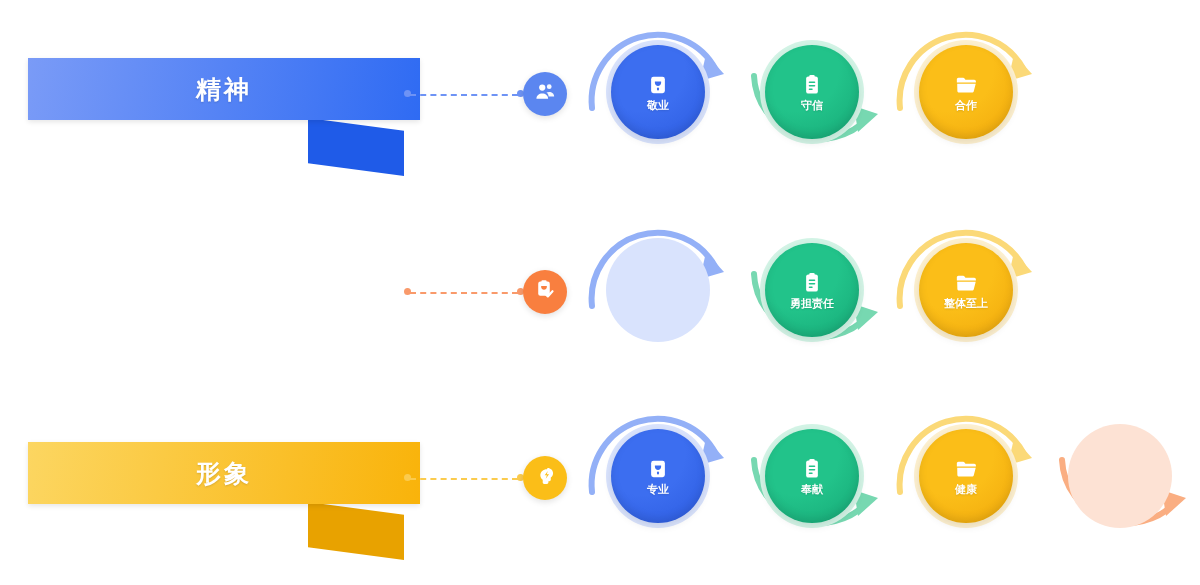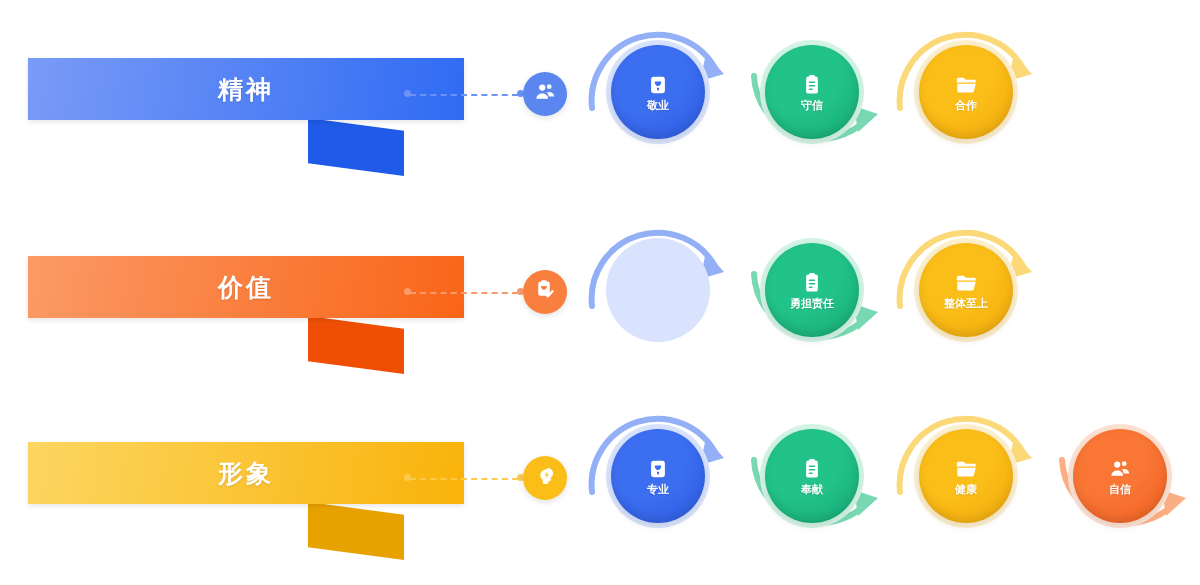--- a/index.html
+++ b/index.html
@@ -16,21 +16,21 @@
   #row-1{top:198px;}
   #row-2{top:384px;}
 
   
   .banner-wrap{position:absolute;left:28px;top:58px;width:368px;height:118px;}
   .banner-tail{
     position:absolute;left:280px;top:60px;width:96px;height:58px;
     clip-path:polygon(0 0,100% 22%,100% 100%,0 78%);
   }
   .banner-bar{
-    position:absolute;left:0;top:0;width:436px;height:62px;
+    position:absolute;left:0;top:0;width:392px;height:62px;
     display:flex;align-items:center;justify-content:center;
     box-shadow:0 2px 5px rgba(0,0,0,.10);
   }
   .banner-text{
     color:#ffffff;font-size:25px;font-weight:bold;letter-spacing:3px;
     text-shadow:0 1px 2px rgba(0,0,0,.14);
   }
 
   
   .connector{position:absolute;left:404px;top:88px;width:120px;height:14px;}
@@ -141,26 +141,20 @@
             <svg viewBox="0 0 24 24">
               <path d="M2 5.8c0-1 .8-1.8 1.8-1.8h5.1c.6 0 1.2.3 1.5.8l1 1.5H21c1 0 1.8.8 1.8 1.8v1.2H2z"></path>
               <path d="M2.4 10.6h20.2l-2.1 8.2c-.2.9-1 1.5-1.9 1.5H4.5c-.9 0-1.7-.6-1.9-1.5z"></path>
             </svg>
           </span>
           <span class="node-label">合作</span>
         </div>
       </div>
     </div>
     <div class="row" id="row-1">
-      <div class="banner-wrap">
-        <div class="banner-tail" style="background: rgb(238, 79, 5);"></div>
-        <div class="banner-bar" style="background: linear-gradient(100deg, rgb(251, 154, 102) 0%, rgb(249, 101, 24) 100%);">
-          <div class="banner-text">价值</div>
-        </div>
-      </div>
       <div class="connector" style="color: rgb(249, 154, 107);">
         <span class="conn-dot a"></span>
         <span class="conn-line"></span>
         <span class="conn-dot b"></span>
       </div>
       <div class="badge" style="background: rgb(249, 127, 63);">
         <span><svg viewBox="0 0 24 24">
             <rect x="4.6" y="2.8" width="12.6" height="15.6" rx="2.3"></rect>
             <rect x="8" y="1.3" width="5.8" height="3.2" rx="1.3"></rect>
             <path d="M7.8 7.6h6.2v1c0 1.7-1.4 3-3.1 3S7.8 10.3 7.8 8.6z" fill="#F97F3F"></path>
@@ -279,26 +273,15 @@
           </span>
           <span class="node-label">健康</span>
         </div>
       </div>
       <div class="node n3" style="left: 1050px;">
         <svg class="node-arc" viewBox="0 0 140 140">
           <path d="M12 54 A 66 66 0 0 0 126 96" fill="none" stroke="#FAAE82" stroke-width="6" stroke-linecap="round"></path>
           <path d="M116 110 L136 92 L112 84 Z" fill="#FAAE82"></path>
         </svg>
         <div class="node-halo" style="background: rgb(253, 226, 212);"></div>
-        <div class="node-core" style="background: radial-gradient(circle at 34% 26%, rgb(249, 118, 52) 0%, rgb(249, 118, 52) 45%, rgb(238, 95, 33) 100%);">
-          <span class="node-icon">
-            <svg viewBox="0 0 24 24">
-              <circle cx="9" cy="7.2" r="3.4"></circle>
-              <path d="M2.6 19.4c0-3.6 2.9-5.8 6.4-5.8s6.4 2.2 6.4 5.8z"></path>
-              <circle cx="16.6" cy="6.2" r="2.6" opacity="0.95"></circle>
-              <path d="M13.6 12.6c.9-.4 1.9-.6 3-.6 3 0 5.4 1.9 5.4 4.9h-6.1c0-1.7-.8-3.2-2.3-4.3z" opacity="0.95"></path>
-            </svg>
-          </span>
-          <span class="node-label">自信</span>
-        </div>
       </div>
     </div>
   </div>
 
 </body></html>

